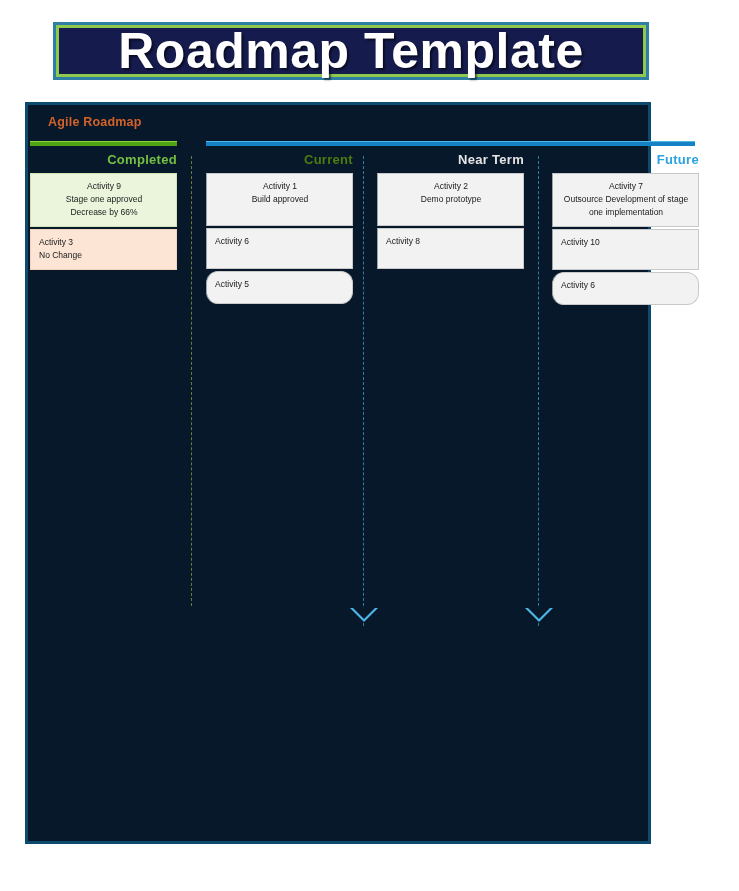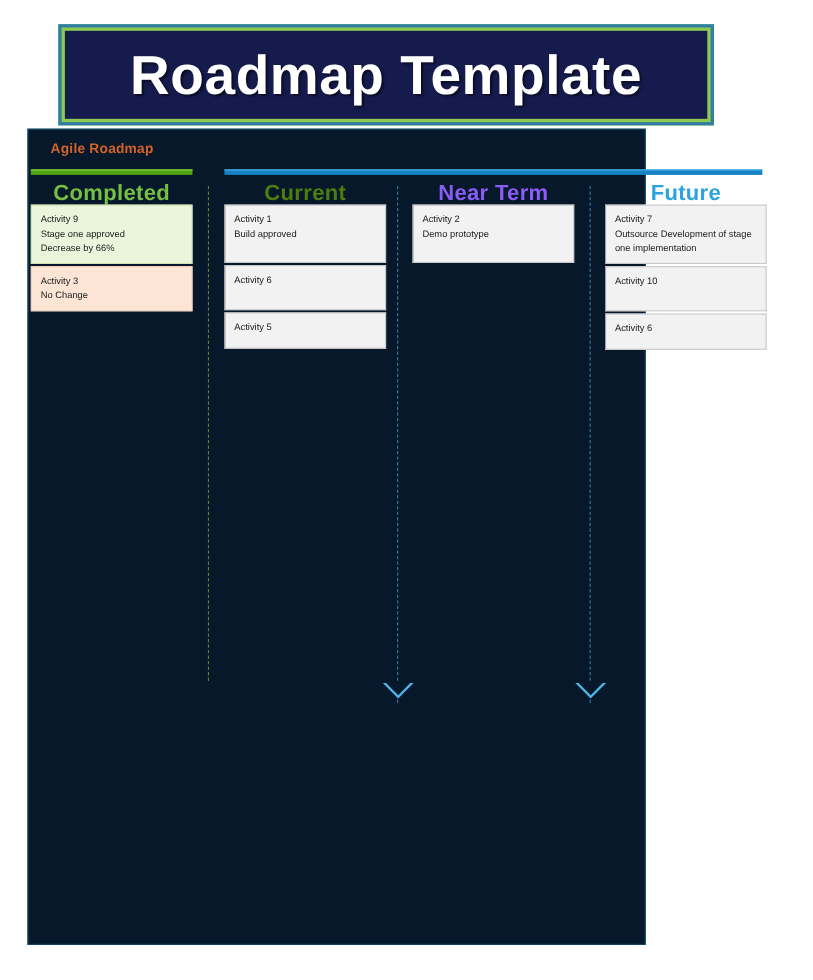--- a/index.html
+++ b/index.html
@@ -14,21 +14,21 @@
     font-family: "Liberation Sans", sans-serif;
     overflow: hidden;
   }
 
   
   .title-banner {
     position: absolute;
     left: 53px;
     top: 22px;
     width: 596px;
-    height: 92px;
+    height: 58px;
     box-sizing: border-box;
     border: 3px solid #2f7fa5;
     background: #8ec84f;
     padding: 3px;
   }
   .title-banner-inner {
     width: 100%;
     height: 100%;
     box-sizing: border-box;
     background: #161b4e;
@@ -43,26 +43,26 @@
     letter-spacing: 0.5px;
     line-height: 1;
     text-shadow: 2px 2px 2px rgba(0,0,0,0.55);
     font-family: "Liberation Sans", sans-serif;
   }
 
   
   .board {
     position: absolute;
     left: 25px;
-    top: 117px;
-    width: 562px;
+    top: 102px;
+    width: 626px;
     height: 742px;
     box-sizing: border-box;
     background: #06182a;
-    border: 1px solid #0c4a6e;
+    border: 3px solid #0c4a6e;
   }
 
   .board-title {
     position: absolute;
     left: 20px;
     top: 10px;
     color: #d4622a;
     font-size: 12.5px;
     font-weight: bold;
     letter-spacing: 0.2px;
@@ -89,28 +89,28 @@
     background: #1482c4;
     border-top: 1px solid #4fb6e8;
     box-sizing: border-box;
     height: 5px;
   }
 
   
   .col-header {
     position: absolute;
     top: 47px;
-    text-align: center;
-    font-size: 20px;
+    text-align: right;
+    font-size: 13px;
     font-weight: bold;
     letter-spacing: 0.3px;
   }
   .col-header.completed { left: 2px;   width: 147px; color: #74c043; }
   .col-header.current   { left: 178px; width: 147px; color: #4d7c0f; }
-  .col-header.nearterm  { left: 349px; width: 147px; color: #8b5cf6; }
+  .col-header.nearterm  { left: 349px; width: 147px; color: #e5e5e5; }
   .col-header.future    { left: 524px; width: 147px; color: #2aa3e0; }
 
   
   .divider {
     position: absolute;
     width: 0;
     border-left-width: 1px;
     border-left-style: dashed;
   }
   .divider.d1 { left: 163px; top: 51px; height: 450px; border-left-color: #6c7a3a; }
@@ -155,23 +155,23 @@
     width: 100%;
     background: #f2f2f2;
     border: 1px solid #c9c9c9;
     border-left: 1px solid #9aa3ab;
     padding: 6px 7px 6px 8px;
     margin-bottom: 2px;
     color: #1a1a1a;
     font-size: 8.5px;
     line-height: 1.55;
   }
-  .card.tall  { min-height: 53px; }
+  .card.tall  { min-height: 53px; text-align: center; }
   .card.mid   { min-height: 41px; }
-  .card.short { min-height: 33px; }
+  .card.short { min-height: 33px; border-radius: 12px; }
   .card.green { background: #eaf5dc; border-color: #cfe3b4; }
   .card.peach { background: #fce5d4; border-color: #f2d4bf; }
 
   .card-line { display: block; white-space: normal; }
 </style>
 </head>
 <body>
 
 <div class="title-banner">
   <div class="title-banner-inner">
@@ -220,20 +220,23 @@
     <div class="card short">
       <span class="card-line">Activity 5</span>
     </div>
   </div>
 
   <div class="column nearterm">
     <div class="card tall">
       <span class="card-line">Activity 2</span>
       <span class="card-line">Demo prototype</span>
     </div>
+    <div class="card mid">
+      <span class="card-line">Activity 8</span>
+    </div>
   </div>
 
   <div class="column future">
     <div class="card tall">
       <span class="card-line">Activity 7</span>
       <span class="card-line">Outsource Development of stage one implementation</span>
     </div>
     <div class="card mid">
       <span class="card-line">Activity 10</span>
     </div>

